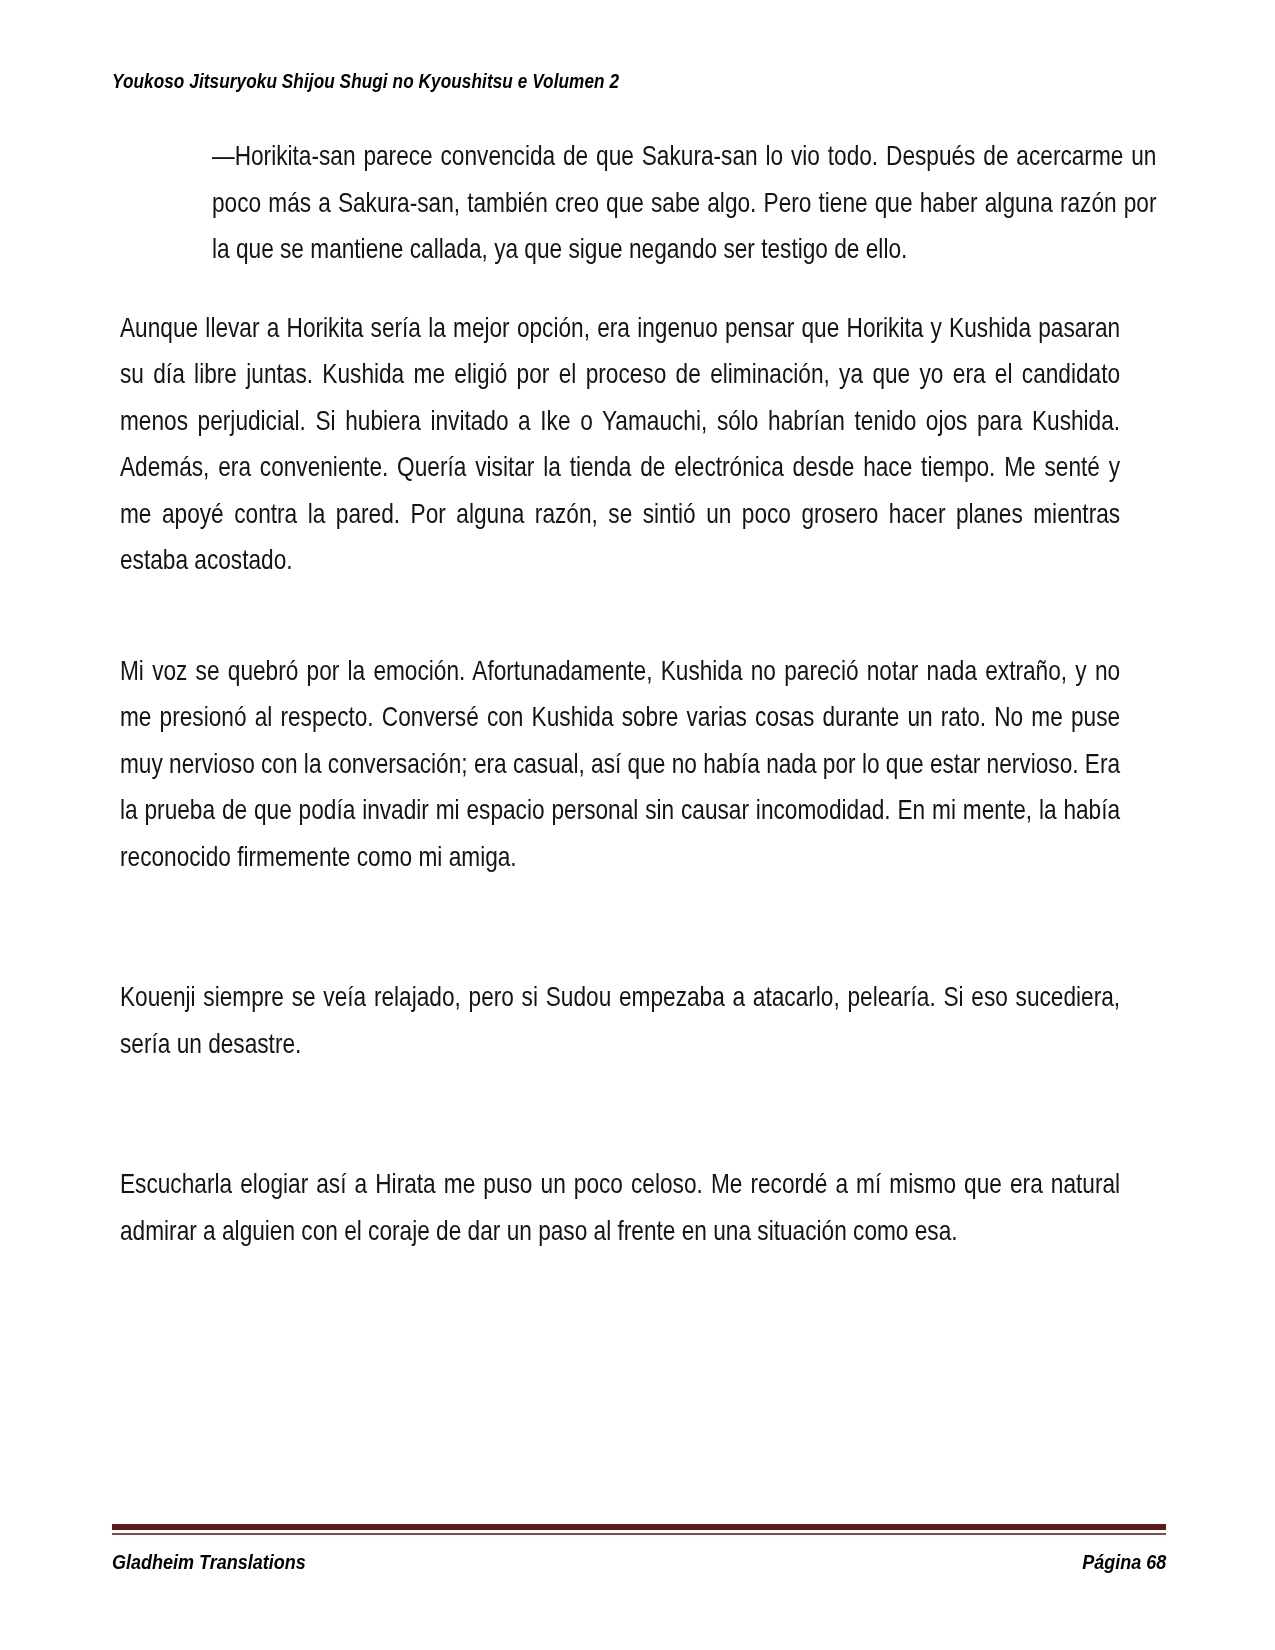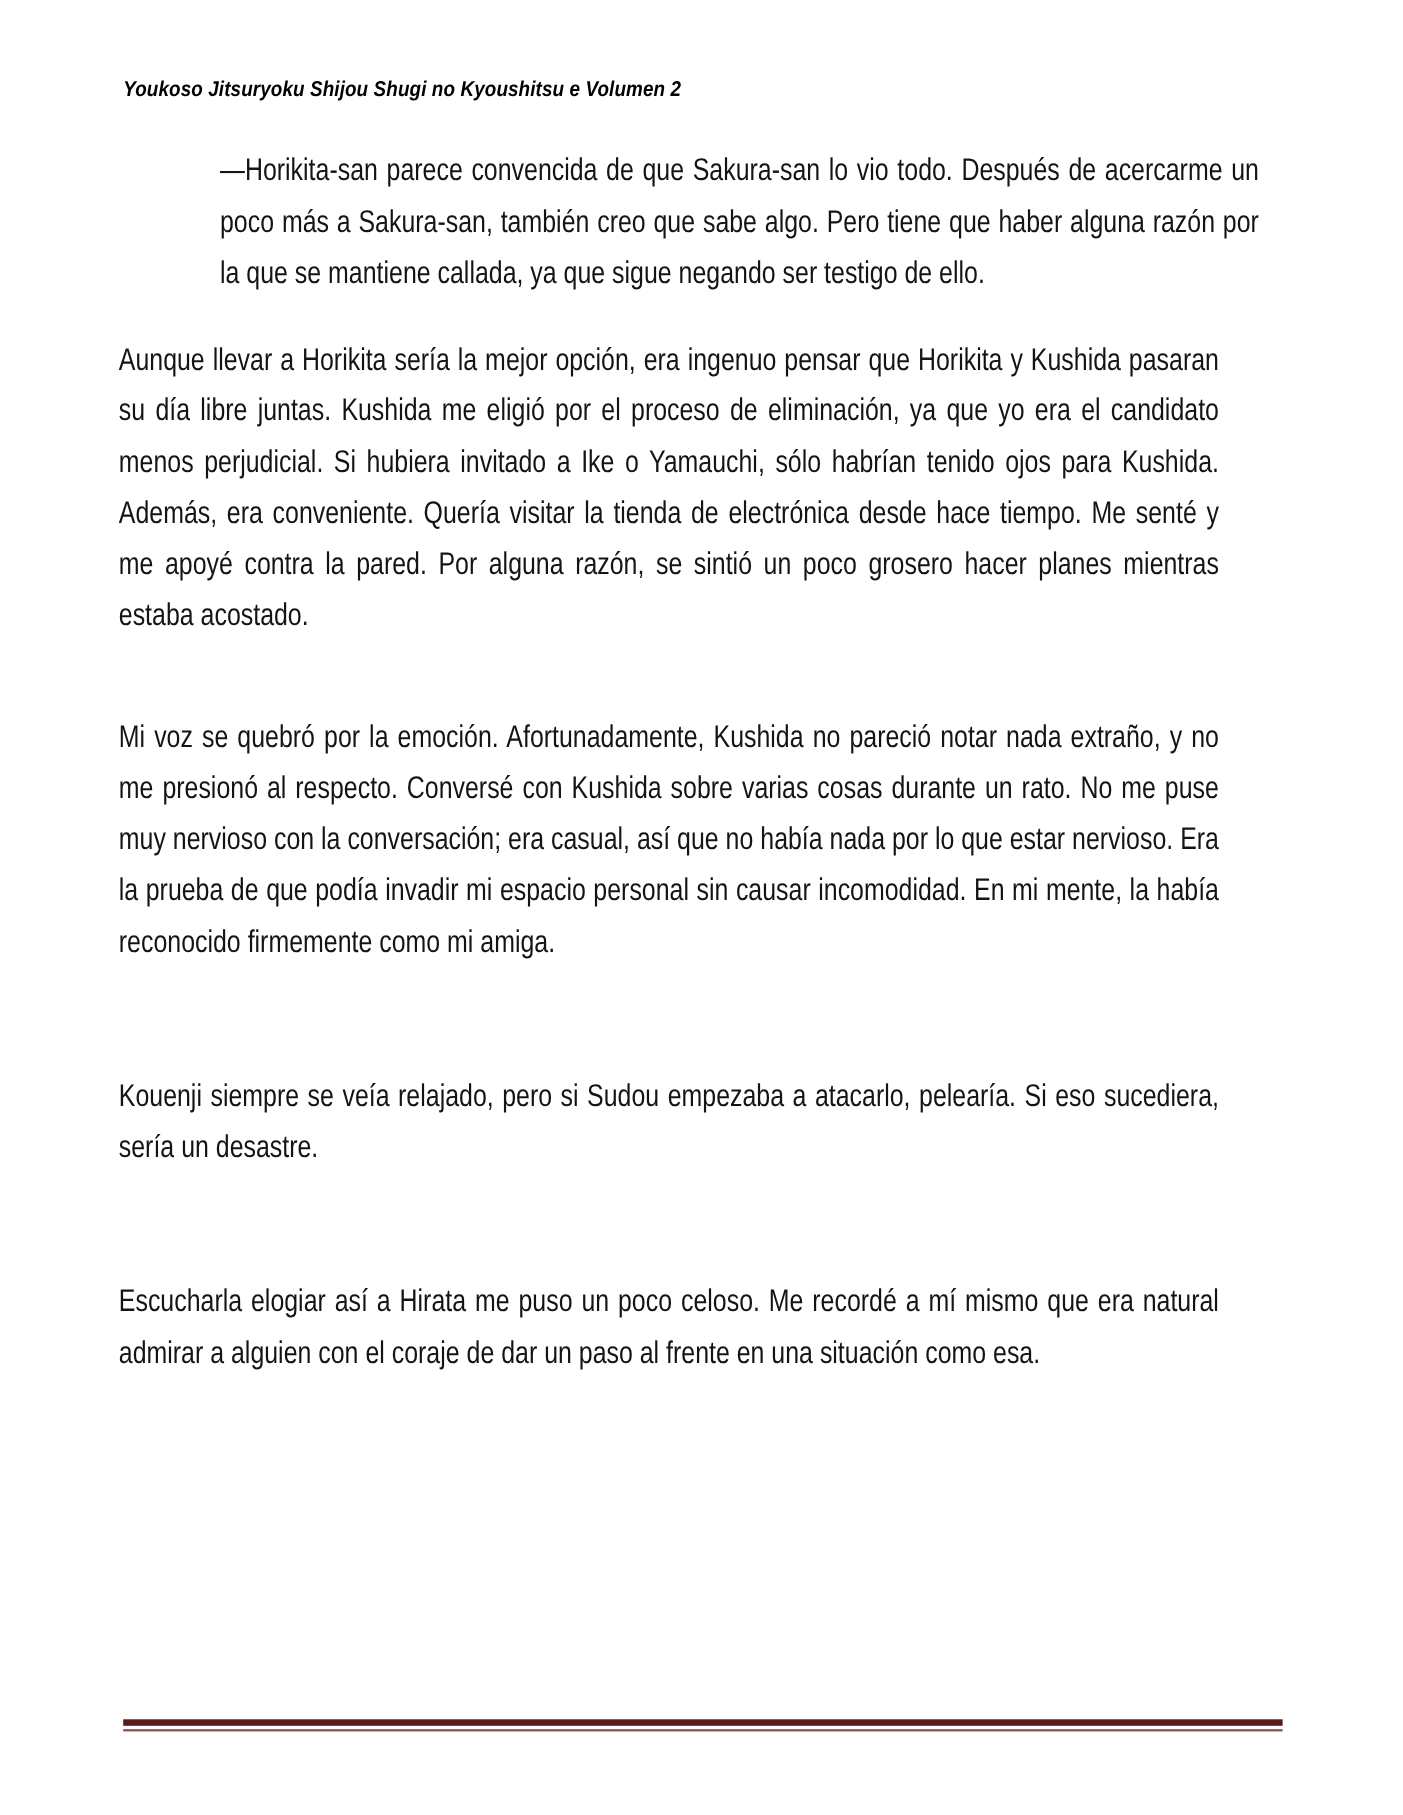--- a/index.html
+++ b/index.html
@@ -36,21 +36,21 @@
     letter-spacing: 0.1px;
     color: #000000;
     white-space: nowrap;
     transform: scaleX(0.88);
     transform-origin: left center;
   }
 
   
   .content {
     position: absolute;
-    left: 108px;
+    left: 120px;
     top: 132px;
     width: 1000px;
   }
 
   p.para {
     margin: 0 0 0 0;
     font-size: 28.5px;
     line-height: 46.5px;
     text-align: justify;
     text-justify: inter-word;
@@ -159,15 +159,19 @@
     <div class="gap-lg"></div>
 
     <p class="para">Escucharla elogiar así a Hirata me puso un poco celoso. Me recordé a mí mismo que era natural admirar a alguien con el coraje de dar un paso al frente en una situación como esa.</p>
 
   </div>
 
   <div class="page-footer">
     <div class="footer-rule-thick" style="background: rgb(92, 26, 26);"></div>
     <div class="footer-rule-gap"></div>
     <div class="footer-rule-thin"></div>
+    <div class="footer-row">
+      <div class="ftr-text ftr-left">Gladheim Translations</div>
+      <div class="ftr-text ftr-right">Página 68</div>
+    </div>
   </div>
 
 </div>
 
 </body></html>

